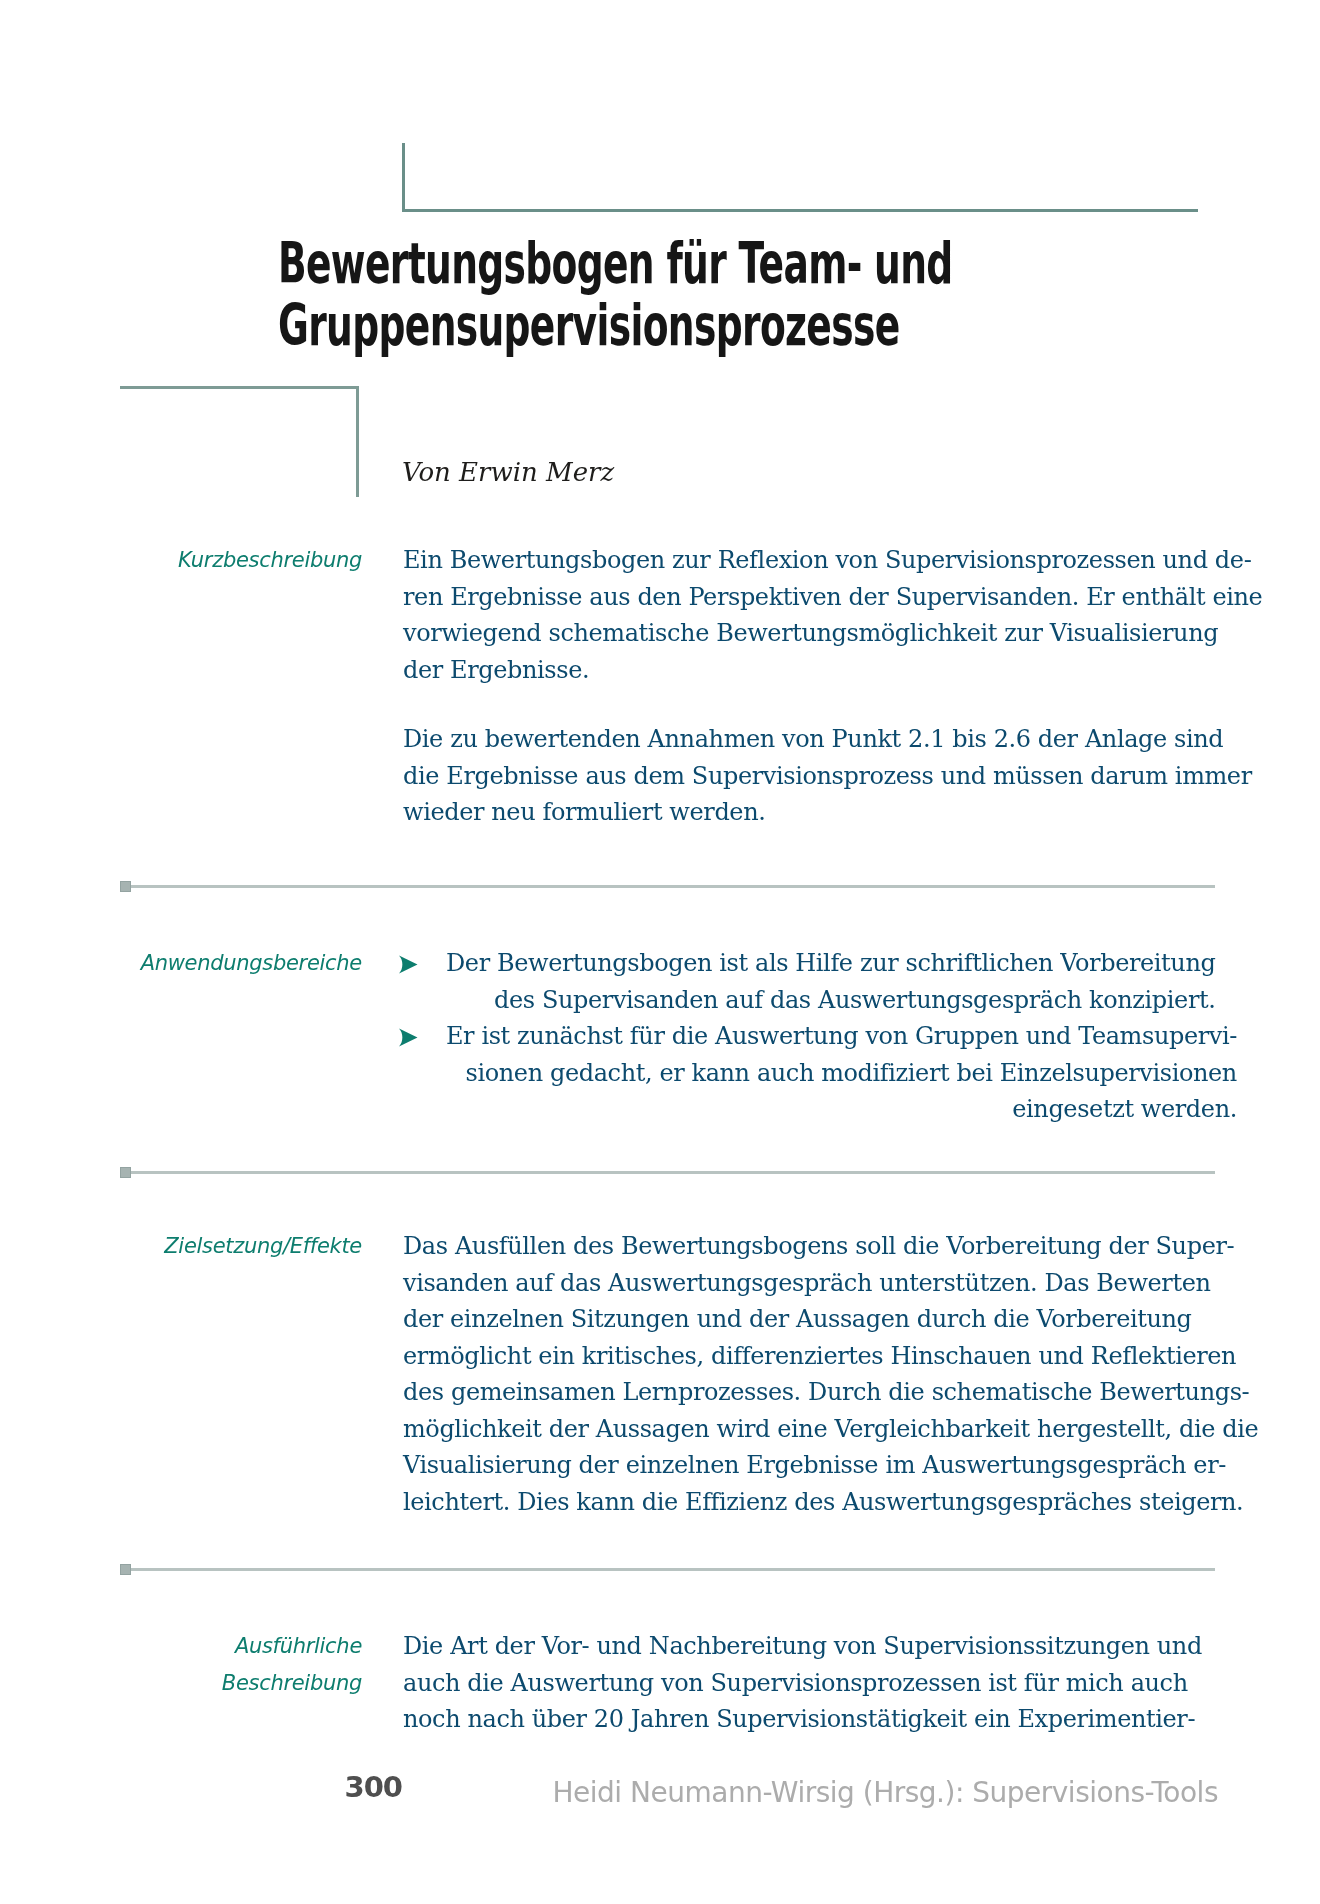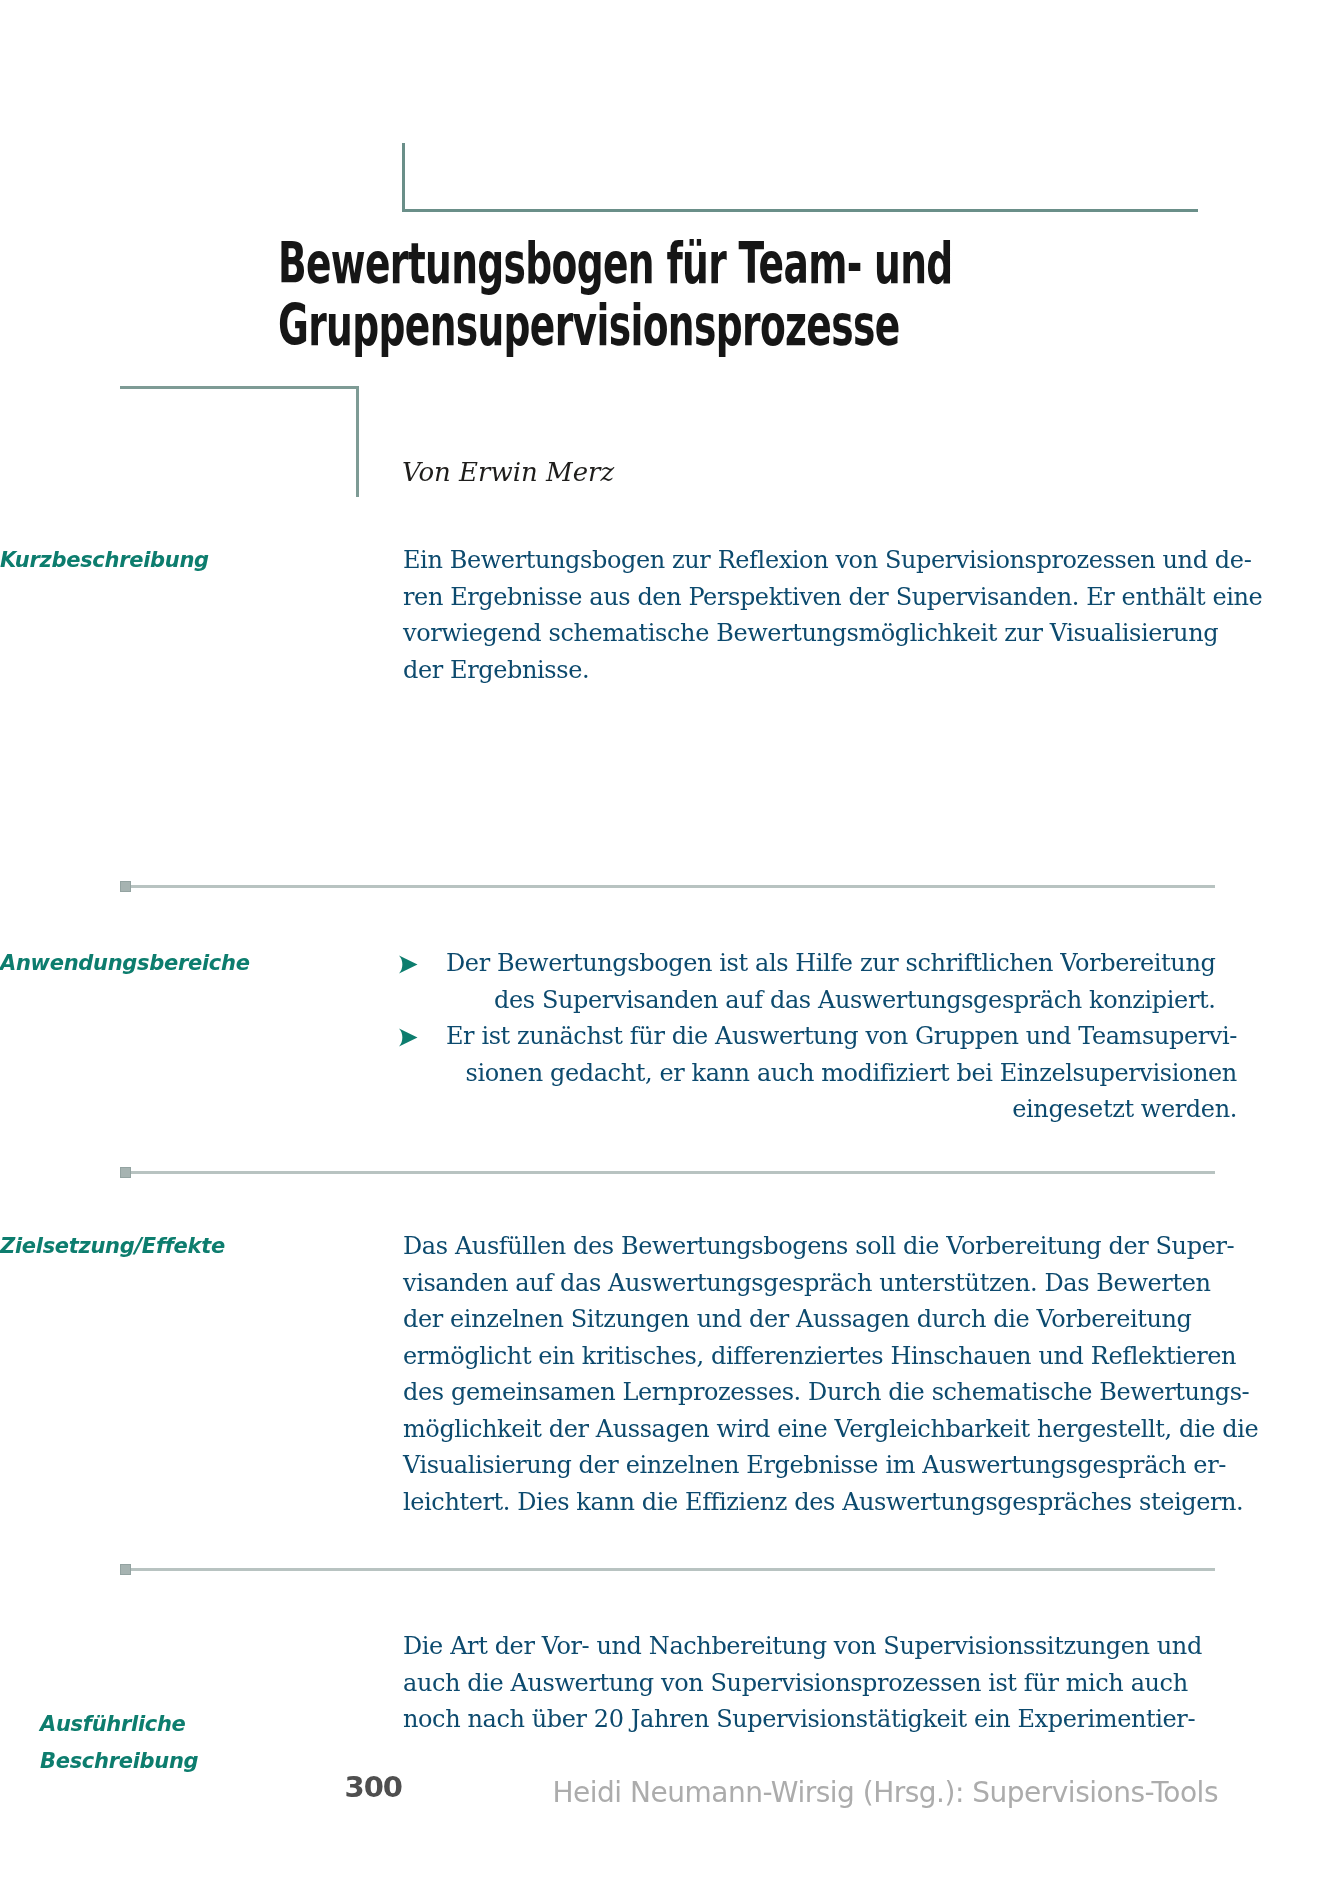--- a/index.html
+++ b/index.html
@@ -27,23 +27,23 @@
     font-size:57px;line-height:62px;letter-spacing:-1px;
     transform:scaleX(0.66);transform-origin:left top;
     white-space:pre-line;
   }
   .byline{
     position:absolute;left:402px;top:410px;
     font-style:italic;font-size:26px;line-height:36px;color:#1e1d1b;margin-top:44px;
   }
   
   .label{
-    position:absolute;left:0;width:362px;
+    position:absolute;left:0;width:362px;text-align:right;
     font-family:"DejaVu Sans", sans-serif;
-    font-weight:bold;font-style:italic;
+    font-weight:normal;font-style:italic;
     font-size:21px;line-height:36.5px;letter-spacing:-0.3px;
     color:#0d7d6e;
   }
   
   .content{
     position:absolute;left:403px;width:815px;
     font-size:24px;line-height:36.5px;letter-spacing:-0.4px;
     color:#0c4a6e;
   }
   .lines > div{white-space:nowrap;}
@@ -80,20 +80,25 @@
 
   <div class="byline">Von Erwin Merz</div>
 
   <div class="label" style="top:542px;">Kurzbeschreibung</div>
   <div class="content" style="top:542px;">
     <div class="para lines">
         <div>Ein Bewertungsbogen zur Reflexion von Supervisionsprozessen und de-</div>
         <div>ren Ergebnisse aus den Perspektiven der Supervisanden. Er enthält eine</div>
         <div>vorwiegend schematische Bewertungsmöglichkeit zur Visualisierung</div>
         <div>der Ergebnisse.</div>
+      </div>
+    <div class="para lines">
+        <div>Die zu bewertenden Annahmen von Punkt 2.1 bis 2.6 der Anlage sind</div>
+        <div>die Ergebnisse aus dem Supervisionsprozess und müssen darum immer</div>
+        <div>wieder neu formuliert werden.</div>
       </div>
   </div>
 
   <div class="divider" style="top:881px;">
     <div class="sq"></div>
     <div class="ln"></div>
   </div>
 
   <div class="label" style="top:945px;">Anwendungsbereiche</div>
   <div class="content bullets" style="top:945px;">
@@ -139,21 +144,21 @@
         <div>Visualisierung der einzelnen Ergebnisse im Auswertungsgespräch er-</div>
         <div>leichtert. Dies kann die Effizienz des Auswertungsgespräches steigern.</div>
       </div>
   </div>
 
   <div class="divider" style="top:1564px;">
     <div class="sq"></div>
     <div class="ln"></div>
   </div>
 
-  <div class="label lines" style="top:1706px;margin-left:40px;">
+  <div class="label lines" style="top:1628px;">
       <div>Ausführliche</div>
       <div>Beschreibung</div>
     </div>
   <div class="content" style="top:1628px;">
     <div class="para lines">
         <div>Die Art der Vor- und Nachbereitung von Supervisionssitzungen und</div>
         <div>auch die Auswertung von Supervisionsprozessen ist für mich auch</div>
         <div>noch nach über 20 Jahren Supervisionstätigkeit ein Experimentier-</div>
       </div>
   </div>

